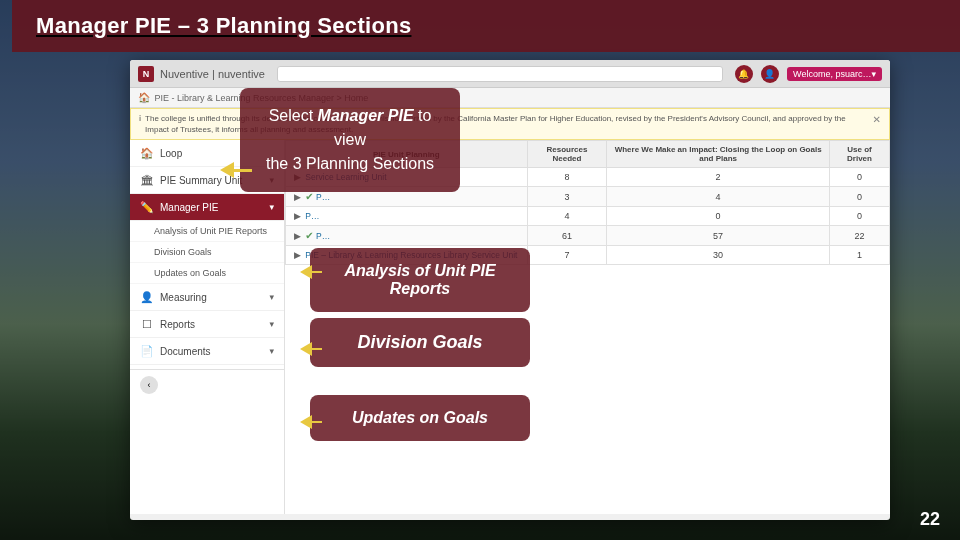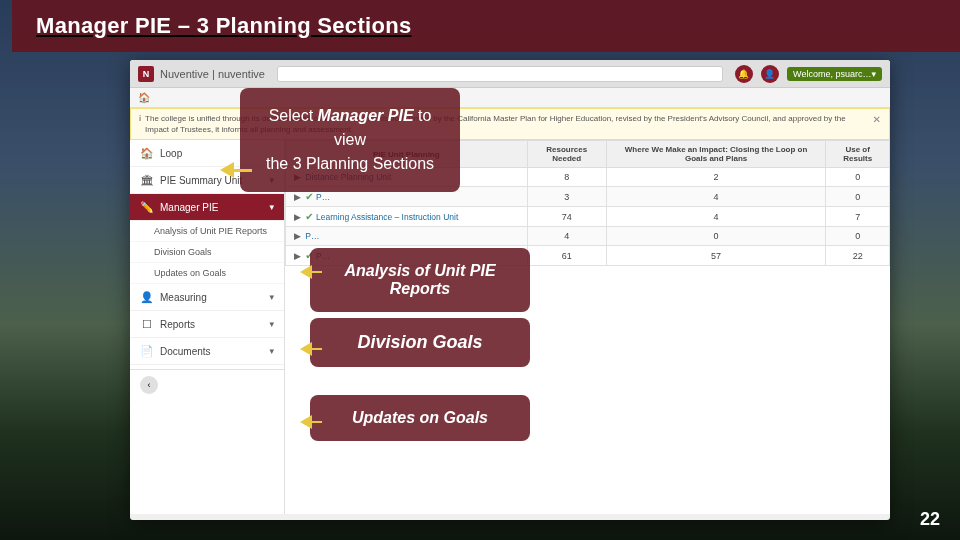--- a/index.html
+++ b/index.html
@@ -96,21 +96,21 @@
     }
     .bell-icon, .user-icon {
       width: 18px; height: 18px;
       background: #8B1A2A;
       border-radius: 50%;
       display: flex; align-items: center; justify-content: center;
       color: #fff;
       font-size: 9px;
     }
     .user-chip {
-      background: #4d7c0f;
+      background: #be185d;
       color: #fff;
       font-size: 9px;
       padding: 2px 6px;
       border-radius: 3px;
     }
 
     
     .breadcrumb-bar {
       height: 20px;
       background: #f5f5f5;
@@ -363,20 +363,21 @@
     </div>
     <div class="browser-icons">
       <div class="bell-icon">🔔</div>
       <div class="user-icon">👤</div>
       <div class="user-chip">Welcome, psuarc…▾</div>
     </div>
   </div>
 
   <div class="breadcrumb-bar">
     <span class="breadcrumb-home-icon">🏠</span>
+    <span>PIE - Library &amp; Learning Resources Manager &gt; Home</span>
   </div>
 
   <div class="alert-banner">
     <span style="font-size:8px; color:#444;">ℹ</span>
     <span style="flex:1;">The college is unified through its demonstrated connection to the mission. Driven by the California Master Plan for Higher Education, revised by the President's Advisory Council, and approved by the Impact of Trustees, it informs all planning and assessment.</span>
     <span class="alert-close">✕</span>
   </div>
 
   <div class="app-layout">
 
@@ -424,72 +425,71 @@
       </div>
     </div>
 
     <div class="main-area">
       <table class="data-table">
         <thead>
           <tr>
             <th class="first-col">PIE Unit Planning</th>
             <th>Resources Needed</th>
             <th>Where We Make an Impact: Closing the Loop on Goals and Plans</th>
-            <th>Use of Results</th>
+            <th>Use of Driven</th>
           </tr>
         </thead>
         <tbody>
           <tr>
             <td class="first-col">
               <button class="expand-btn">▶</button>
-              <span>Distance Planning Unit</span>
+              <span>Service Learning Unit</span>
             </td>
             <td class="num-col">8</td>
             <td class="num-col">2</td>
             <td class="num-col">0</td>
           </tr>
           <tr>
             <td class="first-col">
               <button class="expand-btn">▶</button>
               <span class="check-icon">✔</span>
               <span>P…</span>
             </td>
             <td class="num-col">3</td>
             <td class="num-col">4</td>
             <td class="num-col">0</td>
-          </tr>
-          <tr>
-            <td class="first-col">
-              <button class="expand-btn">▶</button>
-              <span class="check-icon">✔</span>
-              <span>Learning Assistance – Instruction Unit</span>
-            </td>
-            <td class="num-col">74</td>
-            <td class="num-col">4</td>
-            <td class="num-col">7</td>
           </tr>
           <tr>
             <td class="first-col">
               <button class="expand-btn">▶</button>
               <span>P…</span>
             </td>
             <td class="num-col">4</td>
             <td class="num-col">0</td>
             <td class="num-col">0</td>
           </tr>
           <tr>
             <td class="first-col">
               <button class="expand-btn">▶</button>
               <span class="check-icon">✔</span>
               <span>P…</span>
             </td>
             <td class="num-col">61</td>
             <td class="num-col">57</td>
             <td class="num-col">22</td>
           </tr>
+          <tr>
+            <td class="first-col">
+              <button class="expand-btn">▶</button>
+              <span>PIE – Library &amp; Learning Resources Library Service Unit</span>
+            </td>
+            <td class="num-col">7</td>
+            <td class="num-col">30</td>
+            <td class="num-col">1</td>
+          </tr>
         </tbody>
       </table>
     </div>
   </div>
 </div>
 
 <div class="callout-select-manager">
   <span>
     Select <strong>Manager PIE</strong> to view<br>the 3 Planning Sections
   </span>

